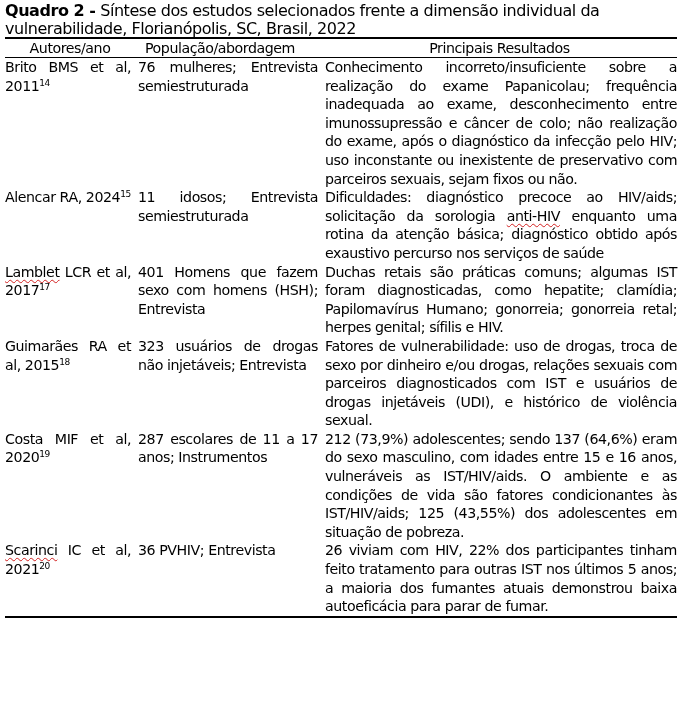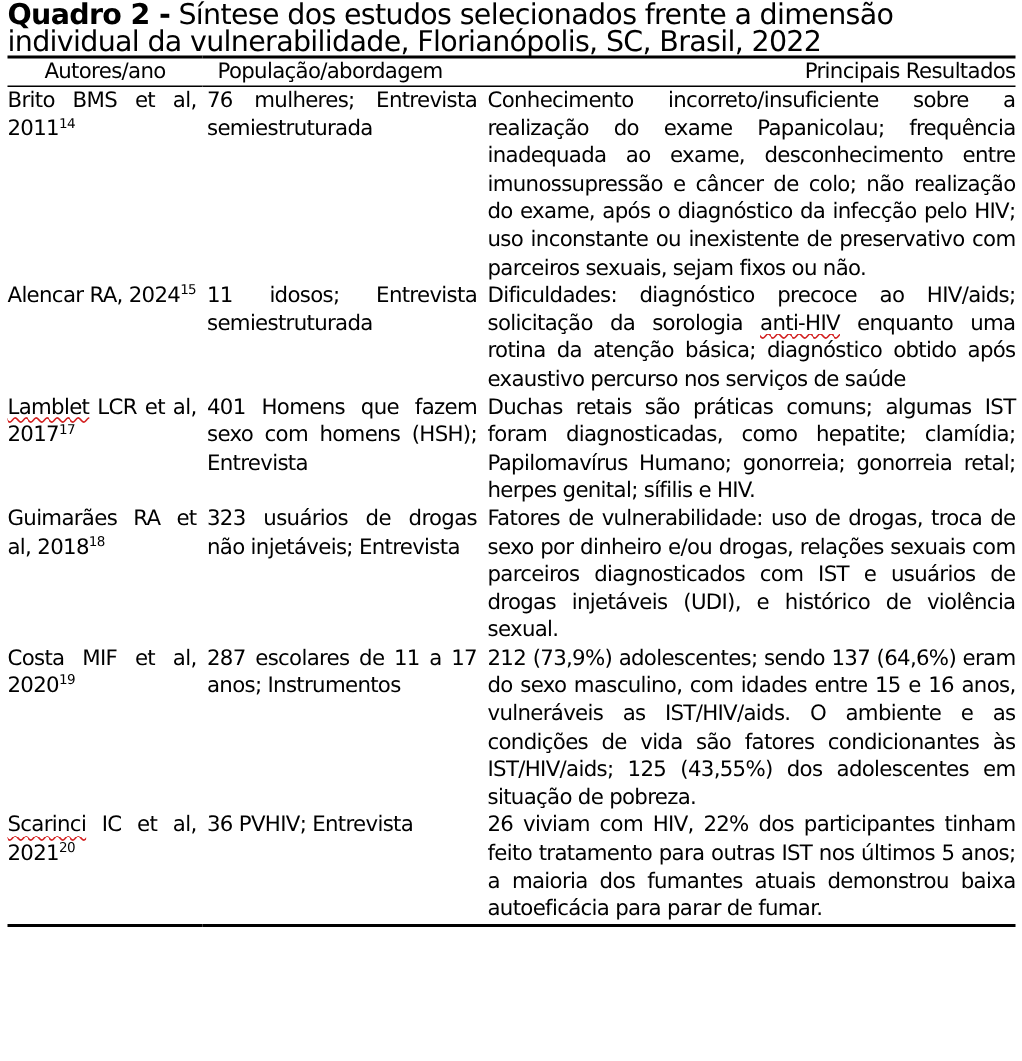--- a/index.html
+++ b/index.html
@@ -1,23 +1,23 @@
 <!DOCTYPE html>
 <html><head>
 <meta charset="utf-8">
 <style>
   html, body { margin:0; padding:0; background:#ffffff; }
   body { width:681px; height:707px; overflow:hidden; font-family:"DejaVu Sans", sans-serif; color:#000; }
-  .caption { position:absolute; left:5px; top:2px; width:672px; font-size:19px; line-height:17.5px; letter-spacing:-0.45px; }
+  .caption { position:absolute; left:5px; top:2px; width:672px; font-size:16px; line-height:17.5px; letter-spacing:-0.45px; }
   .caption b { font-weight:bold; }
   table { position:absolute; left:5px; top:37px; width:672px; border-collapse:collapse; table-layout:fixed; font-size:14.2px; line-height:18.6px; letter-spacing:-0.45px; }
   thead th { font-weight:normal; border-top:2px solid #000; border-bottom:1.5px solid #000; padding:0 0 0 0; height:18px; line-height:17px; }
   th.c1 { text-align:center; }
   th.c2 { text-align:left; padding-left:10px; }
-  th.c3 { text-align:right; }
+  th.c3 { text-align:center; }
   td { vertical-align:top; padding:0; text-align:justify; text-align-last:left; }
   td.c1 { padding-right:4px; }
   td.c2 { padding-left:3px; padding-right:4px; }
   td.c3 { padding-left:3px; }
   tbody tr:last-child td { border-bottom:2px solid #000; }
   sup { font-size:9px; line-height:0; vertical-align:5px; }
   .squiggle { text-decoration:underline wavy #d32020; text-decoration-thickness:1px; text-underline-offset:2px; }
 </style>
 </head>
 <body>
@@ -47,21 +47,21 @@
       <td class="c1"><span>Alencar RA, 2024</span><sup>15</sup></td>
       <td class="c2">11 idosos; Entrevista semiestruturada</td>
       <td class="c3"><span>Dificuldades: diagnóstico precoce ao HIV/aids; solicitação da sorologia </span><span class="squiggle">anti-HIV</span><span> enquanto uma rotina da atenção básica; diagnóstico obtido após exaustivo percurso nos serviços de saúde</span></td>
     </tr>
     <tr>
       <td class="c1"><span class="squiggle">Lamblet</span><span> LCR et al, 2017</span><sup>17</sup></td>
       <td class="c2">401 Homens que fazem sexo com homens (HSH); Entrevista</td>
       <td class="c3">Duchas retais são práticas comuns; algumas IST foram diagnosticadas, como hepatite; clamídia; Papilomavírus Humano; gonorreia; gonorreia retal; herpes genital; sífilis e HIV.</td>
     </tr>
     <tr>
-      <td class="c1"><span>Guimarães RA et al, 2018</span><sup>18</sup></td>
+      <td class="c1"><span>Guimarães RA et al, 2015</span><sup>18</sup></td>
       <td class="c2">323 usuários de drogas não injetáveis; Entrevista</td>
       <td class="c3">Fatores de vulnerabilidade: uso de drogas, troca de sexo por dinheiro e/ou drogas, relações sexuais com parceiros diagnosticados com IST e usuários de drogas injetáveis (UDI), e histórico de violência sexual.</td>
     </tr>
     <tr>
       <td class="c1"><span>Costa MIF et al, 2020</span><sup>19</sup></td>
       <td class="c2">287 escolares de 11 a 17 anos; Instrumentos</td>
       <td class="c3">212 (73,9%) adolescentes; sendo 137 (64,6%) eram do sexo masculino, com idades entre 15 e 16 anos, vulneráveis as IST/HIV/aids. O ambiente e as condições de vida são fatores condicionantes às IST/HIV/aids; 125 (43,55%) dos adolescentes em situação de pobreza.</td>
     </tr>
     <tr>
       <td class="c1"><span class="squiggle">Scarinci</span><span> IC et al, 2021</span><sup>20</sup></td>

